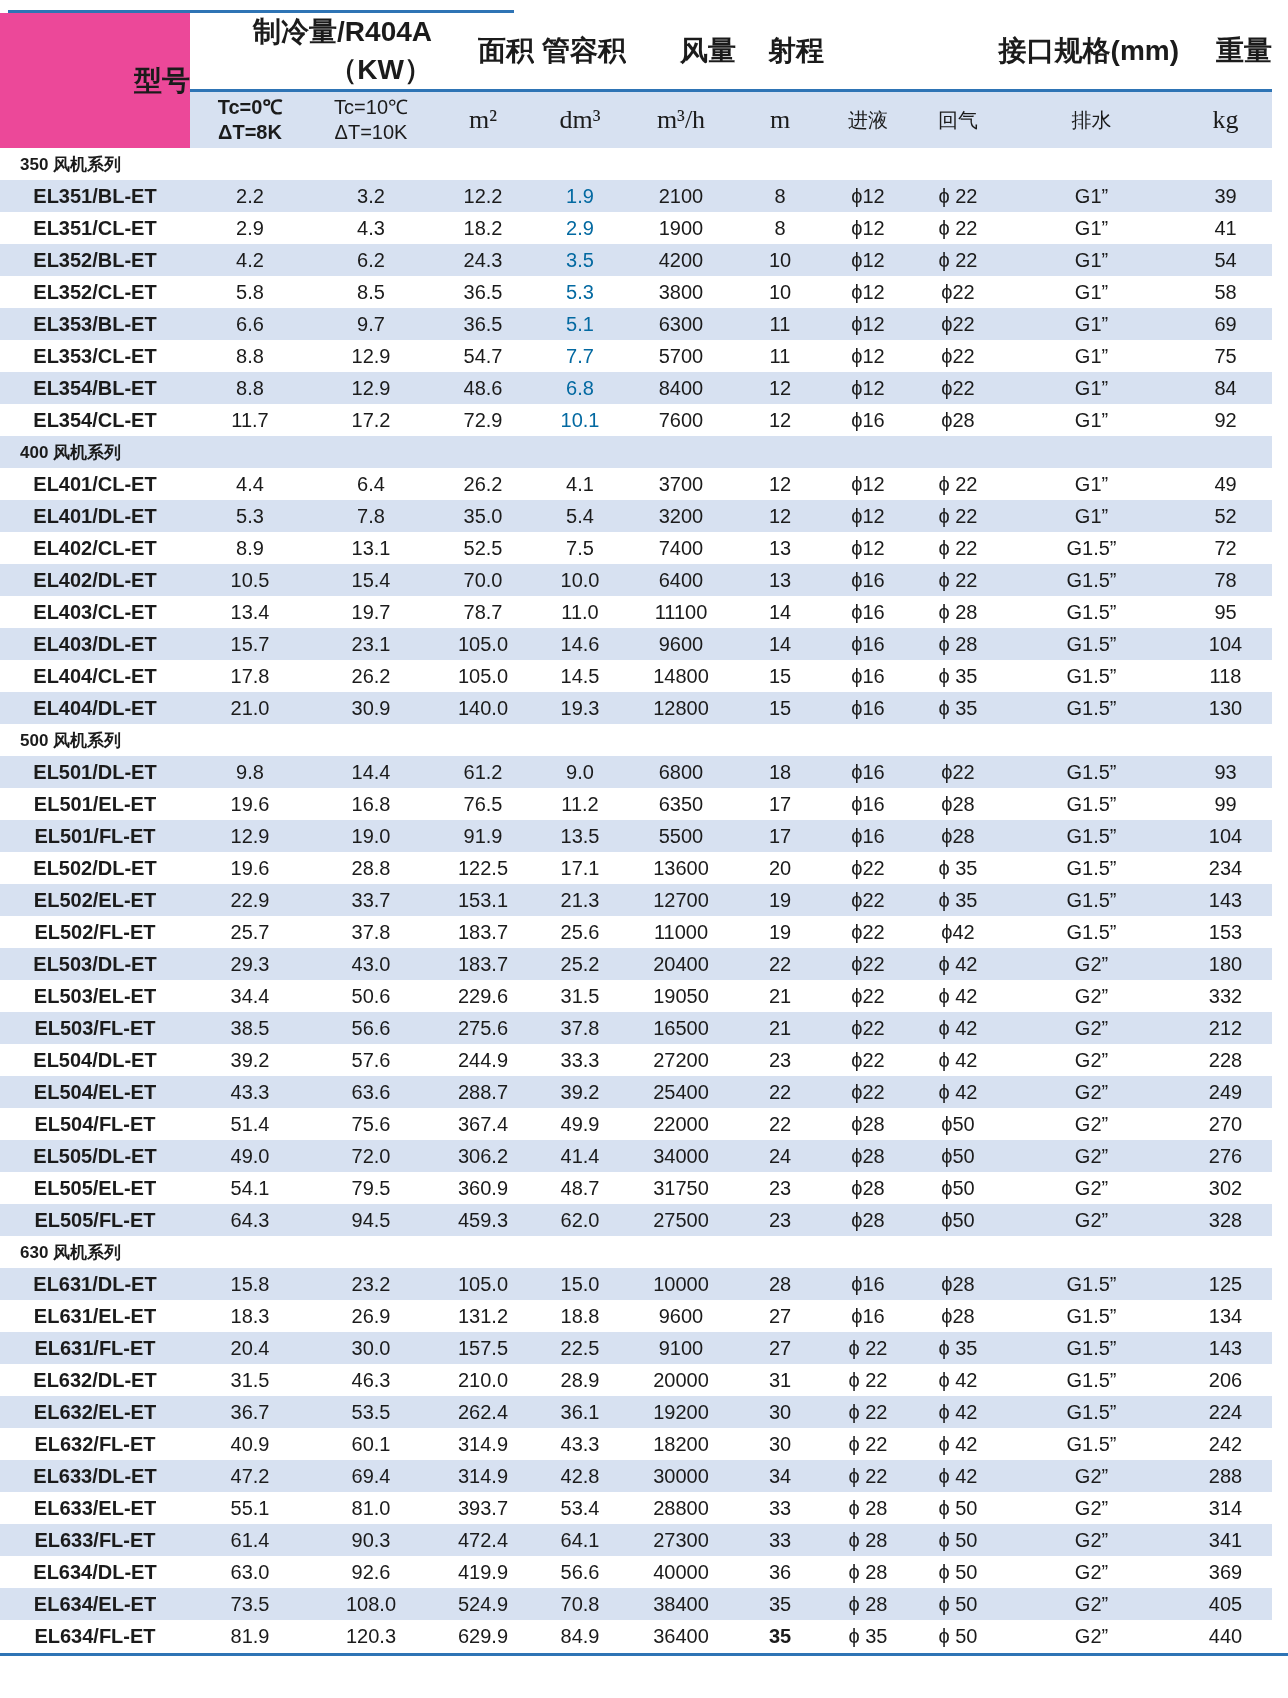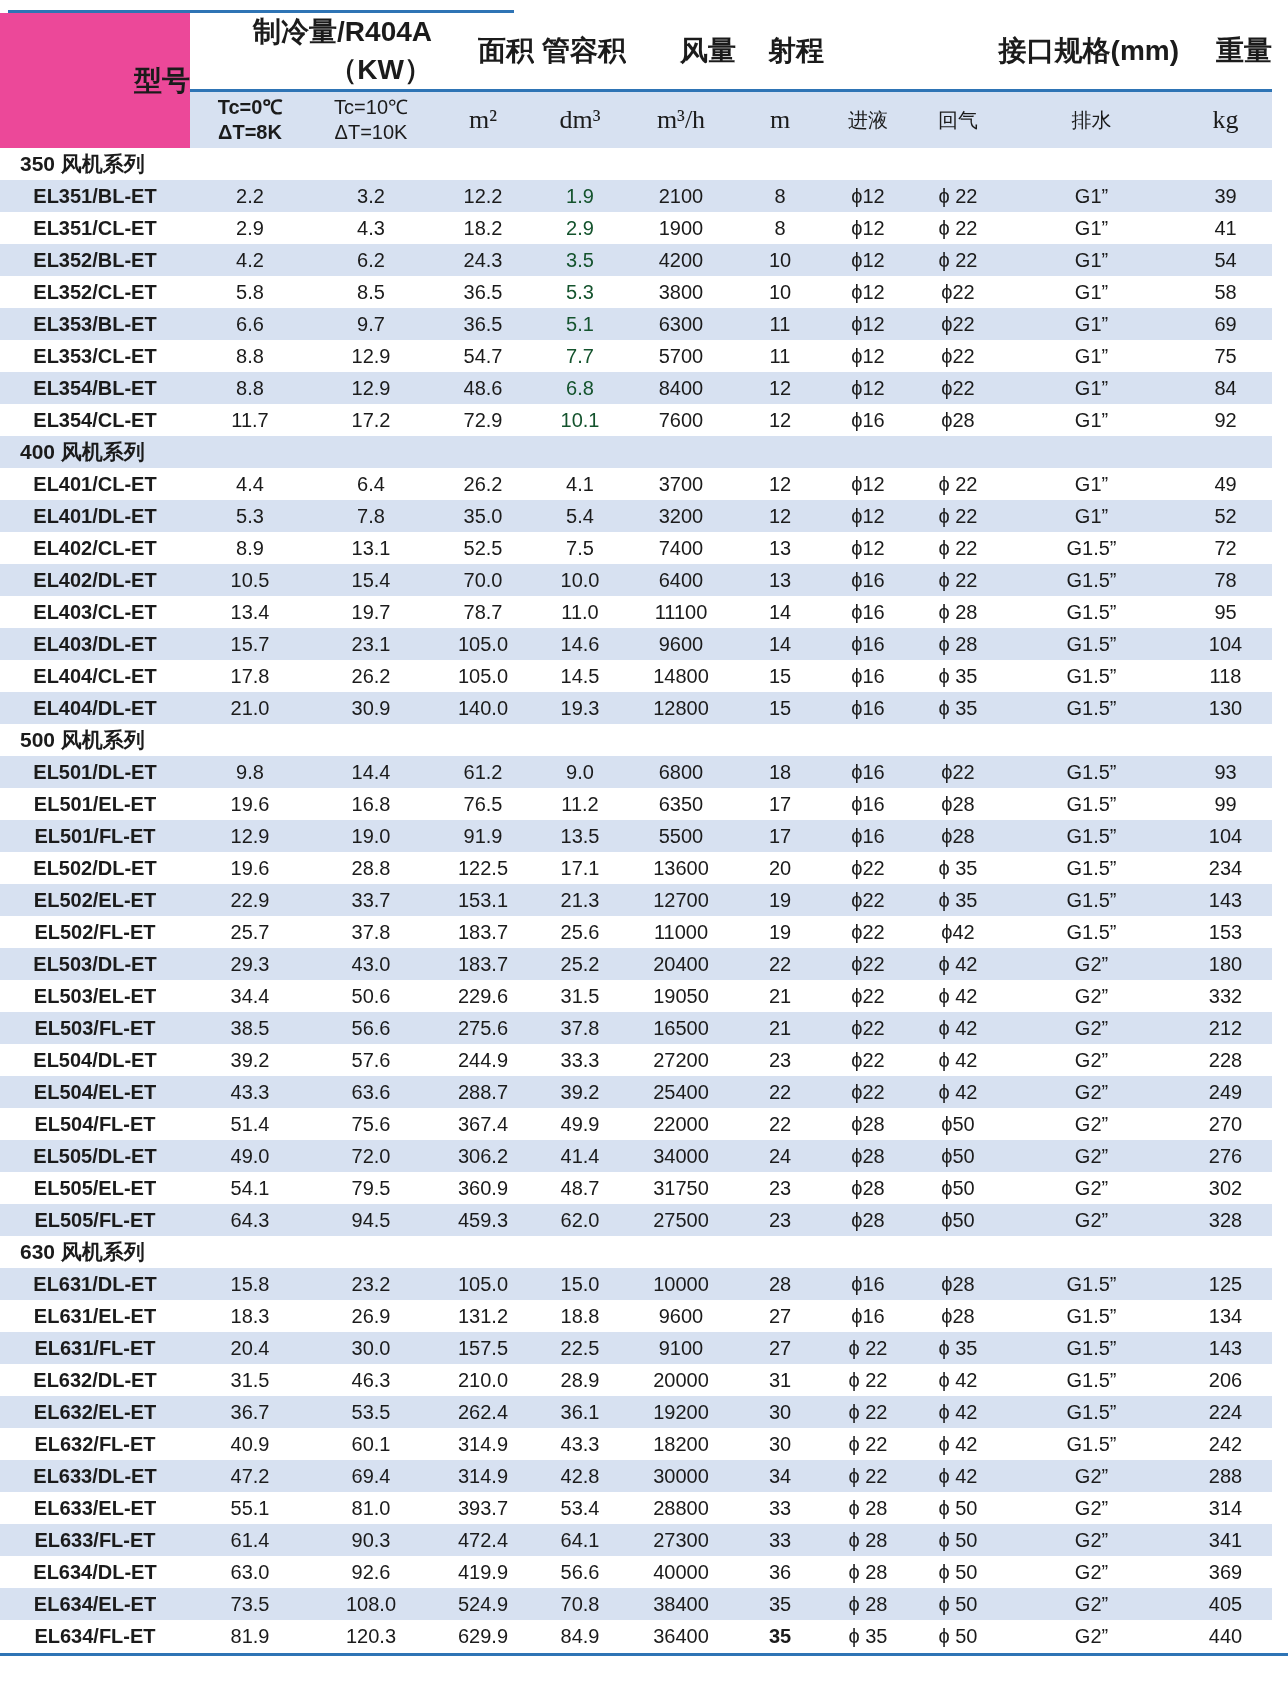--- a/index.html
+++ b/index.html
@@ -15,23 +15,23 @@
   thead tr.group-row th.underlined{border-bottom:3px solid #2e74b5;}
   thead tr.units-row th{height:56px;background:#d7e1f1;font-weight:normal;}
   thead tr.units-row th .l1{line-height:1.25;}
   thead tr.units-row th .l2{line-height:1.25;}
   thead tr.units-row th.bold2 div{font-weight:bold;}
   thead tr.units-row th.serif{font-family:"Liberation Serif",serif;font-size:26px;}
   
   tbody td{height:32px;}
   tbody tr.stripe{background:#d7e1f1;}
   tbody td.model{font-weight:bold;font-size:20px;}
-  tbody td.bluetext{color:#14532d;}
+  tbody td.bluetext{color:#0369a1;}
   tbody td.boldcell{font-weight:bold;}
-  tbody td.section-title{text-align:left;padding-left:20px;font-weight:bold;font-size:21px;}
+  tbody td.section-title{text-align:left;padding-left:20px;font-weight:bold;font-size:17px;}
   .bottom-line{width:1288px;height:3px;background:#2e74b5;margin-top:1px;}
   .footnote{width:1280px;padding:8px 4px 0 4px;font-size:22px;line-height:1.5;color:#111;}
 </style>
 </head>
 <body>
 
 <div class="page">
 
   <div class="top-partial-line"></div>
 

